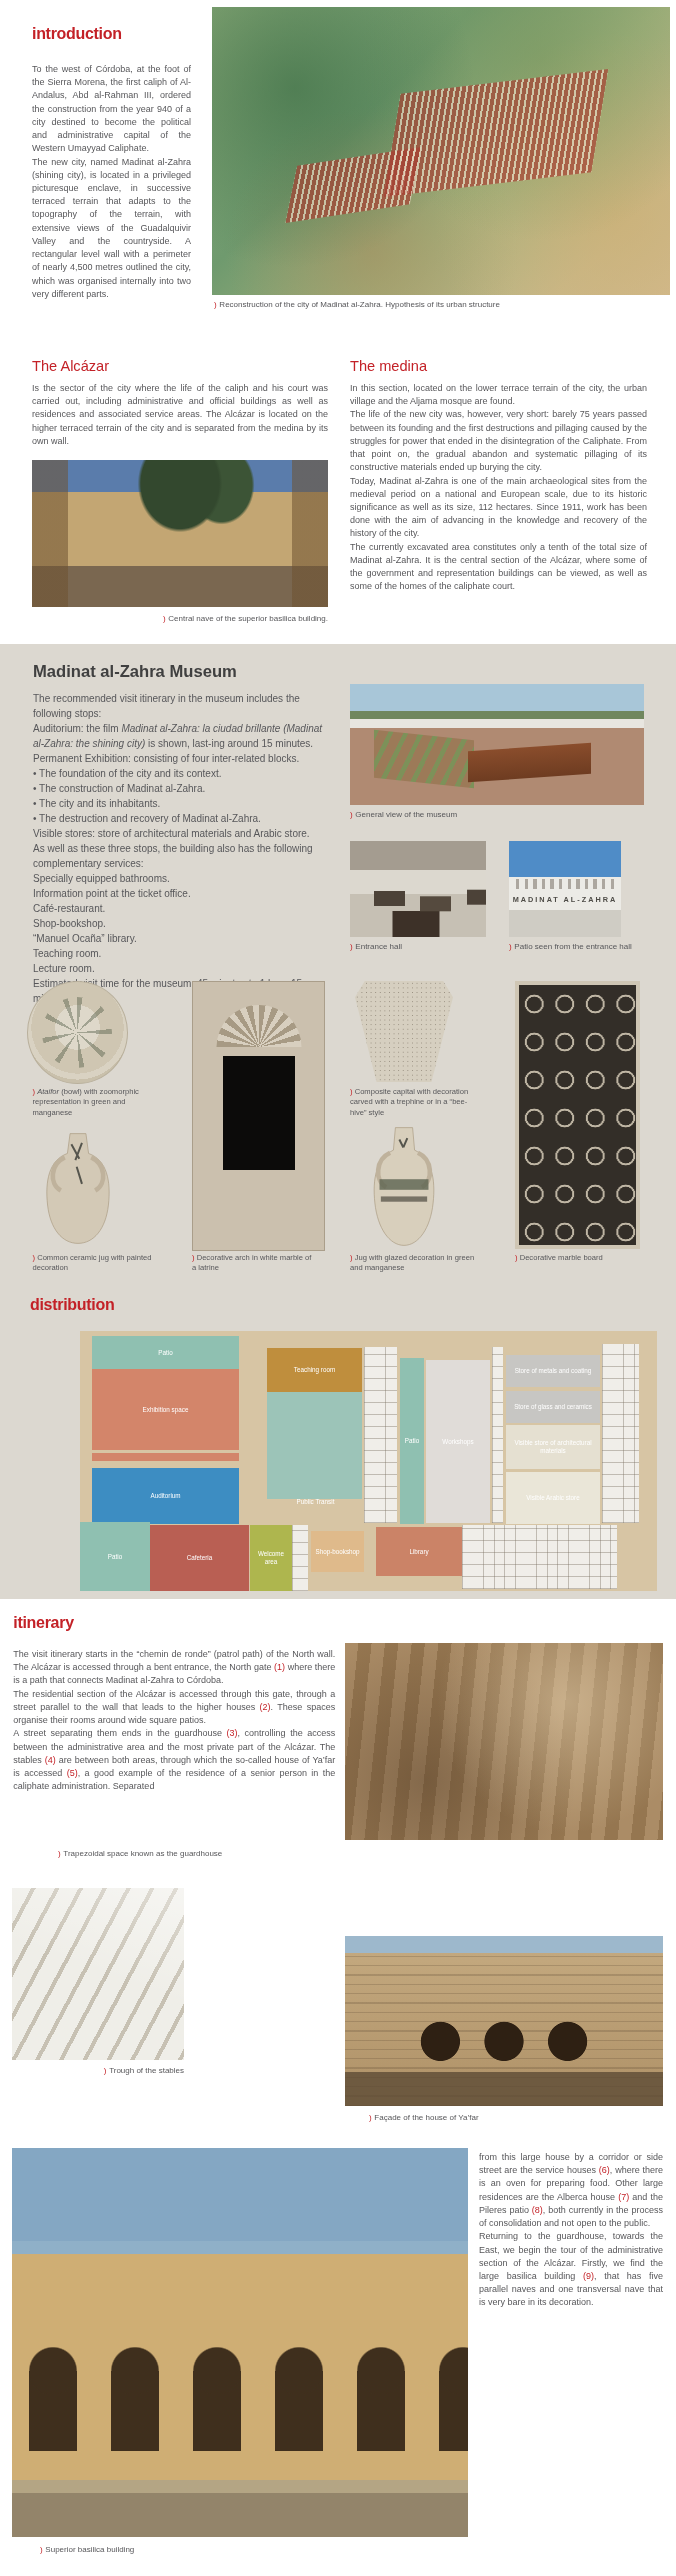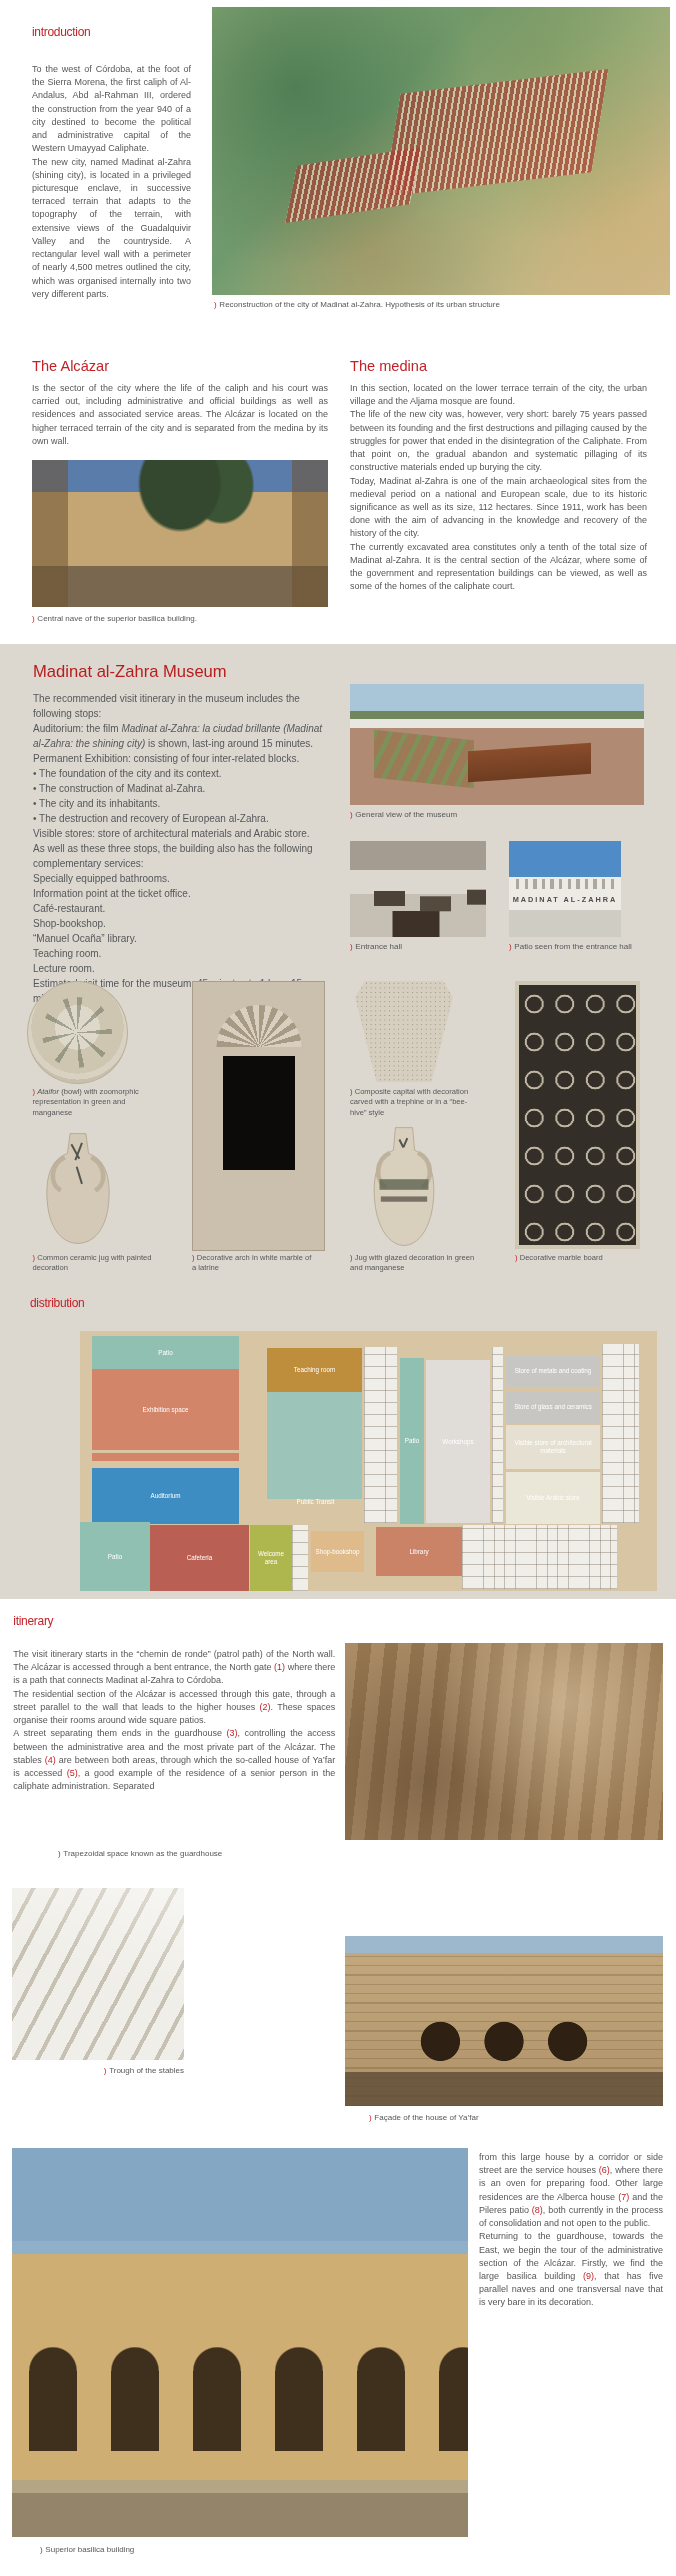--- a/index.html
+++ b/index.html
@@ -1,21 +1,21 @@
 <!DOCTYPE html>
 <html style="font-size:10.6px"><head>
 <meta charset="utf-8">
 <style>
   html,body{margin:0;padding:0;background:#ffffff}
   .page{position:relative;width:676px;height:2576px;background:#fff;
         font-family:"Liberation Sans",sans-serif;color:#57575a;overflow:hidden}
   .abs{position:absolute}
-  .h1{font-weight:normal;font-size:12px;color:#c32127;letter-spacing:-0.3px}
+  .h1{font-weight:bold;font-size:16px;color:#c32127;letter-spacing:-0.3px}
   .h2{font-size:14.6px;color:#c32127;font-weight:normal}
-  .h2m{font-size:16.6px;color:#b91c1c;font-weight:normal}
+  .h2m{font-size:16.6px;color:#404040;font-weight:bold}
   .body-t{font-size:9px;line-height:1.47;text-align:justify}
   .body-t p{margin:0}
   .mline{font-size:10px;line-height:1.5}
   .cap{font-size:8px;color:#57575a}
   .cap .mark{color:#c32127;margin-right:2.7px}
   .acap{font-size:7.6px;line-height:1.35}
   .seg-red{color:#c32127}
   .seg-it{font-style:italic}
 
   
@@ -122,21 +122,21 @@
   </div>
   <div class="abs cap" style="left:214px;top:300px">
     <span class="mark">)</span><span>Reconstruction of the city of Madinat al-Zahra. Hypothesis of its urban structure</span>
   </div>
 
   <div class="abs h2" style="left:32px;top:358px">The Alcázar</div>
   <div class="abs body-t" style="left:32px;top:382px;width:296px">
     <p>Is the sector of the city where the life of the caliph and his court was carried out, including administrative and official buildings as well as residences and associated service areas. The Alcázar is located on the higher terraced terrain of the city and is separated from the medina by its own wall.</p>
   </div>
   <div class="photo photo-nave" style="left:32px;top:460px;width:296px;height:147px"></div>
-  <div class="abs cap" style="left:32px;top:614px;width:296px;text-align:left">
+  <div class="abs cap" style="left:32px;top:614px;width:296px;text-align:right">
     <span class="mark">)</span><span>Central nave of the superior basilica building.</span>
   </div>
 
   <div class="abs h2" style="left:350px;top:358px">The medina</div>
   <div class="abs body-t" style="left:350px;top:382px;width:297px">
     <p>In this section, located on the lower terrace terrain of the city, the urban village and the Aljama mosque are found.</p>
     <p>The life of the new city was, however, very short: barely 75 years passed between its founding and the first destructions and pillaging caused by the struggles for power that ended in the disintegration of the Caliphate. From that point on, the gradual abandon and systematic pillaging of its constructive materials ended up burying the city.</p>
     <p>Today, Madinat al-Zahra is one of the main archaeological sites from the medieval period on a national and European scale, due to its historic significance as well as its size, 112 hectares. Since 1911, work has been done with the aim of advancing in the knowledge and recovery of the history of the city.</p>
     <p>The currently excavated area constitutes only a tenth of the total size of Madinat al-Zahra. It is the central section of the Alcázar, where some of the government and representation buildings can be viewed, as well as some of the homes of the caliphate court.</p>
   </div>
@@ -145,21 +145,21 @@
 
   <div class="abs h2m" style="left:33px;top:662px">Madinat al-Zahra Museum</div>
 
   <div class="abs" style="left:33px;top:691px;width:297px">
     <div class="mline"><span>The recommended visit itinerary in the museum includes the following stops:</span></div>
     <div class="mline"><span>Auditorium: the film </span><span class="seg-it">Madinat al-Zahra: la ciudad brillante (Madinat al-Zahra: the shining city)</span><span> is shown, last-ing around 15 minutes.</span></div>
     <div class="mline"><span>Permanent Exhibition: consisting of four inter-related blocks.</span></div>
     <div class="mline"><span>• The foundation of the city and its context.</span></div>
     <div class="mline"><span>• The construction of Madinat al-Zahra.</span></div>
     <div class="mline"><span>• The city and its inhabitants.</span></div>
-    <div class="mline"><span>• The destruction and recovery of European al-Zahra.</span></div>
+    <div class="mline"><span>• The destruction and recovery of Madinat al-Zahra.</span></div>
     <div class="mline"><span>Visible stores: store of architectural materials and Arabic store.</span></div>
     <div class="mline"><span>As well as these three stops, the building also has the following complementary services:</span></div>
     <div class="mline"><span>Specially equipped bathrooms.</span></div>
     <div class="mline"><span>Information point at the ticket office.</span></div>
     <div class="mline"><span>Café-restaurant.</span></div>
     <div class="mline"><span>Shop-bookshop.</span></div>
     <div class="mline"><span>“Manuel Ocaña” library.</span></div>
     <div class="mline"><span>Teaching room.</span></div>
     <div class="mline"><span>Lecture room.</span></div>
     <div class="mline"><span>Estimated visit time for the museum: 45 minutes to 1 hour 15 minutes.</span></div>

